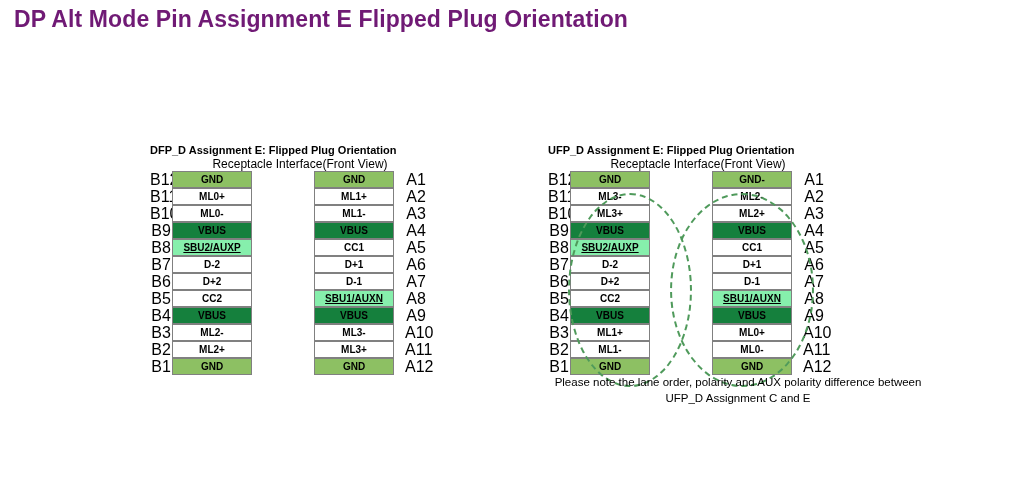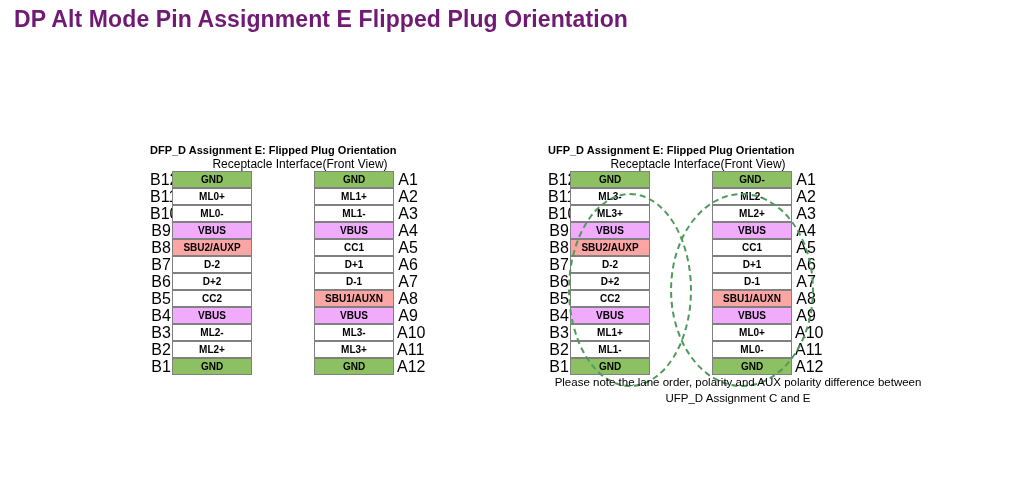--- a/index.html
+++ b/index.html
@@ -59,40 +59,41 @@
   }
   .side-label {
     width: 22px;
     font-size: 16px;
     color: #000;
     line-height: 17px;
     text-align: center;
   }
   .side-label.right {
     padding-left: 3px;
+    margin-left: 8px;
   }
   .cell {
     width: 80px;
     box-sizing: border-box;
     border: 1px solid #808080;
     font-size: 10px;
     font-weight: bold;
     color: #000;
     line-height: 15px;
     text-align: center;
     white-space: nowrap;
     overflow: hidden;
   }
   .gap {
     width: 62px;
   }
   .c-green  { background: #8dc063; }
   .c-white  { background: #ffffff; }
-  .c-red    { background: #f0abfc; color: #000; text-align: center; }
-  .c-yellow { background: #fca5a5; }
+  .c-red    { background: #15803d; color: #000; text-align: center; }
+  .c-yellow { background: #86efac; text-decoration: underline; }
 
   .note {
     position: absolute;
     left: 538px;
     top: 374px;
     width: 400px;
     font-size: 11.5px;
     color: #000;
     line-height: 16px;
     text-align: center;

